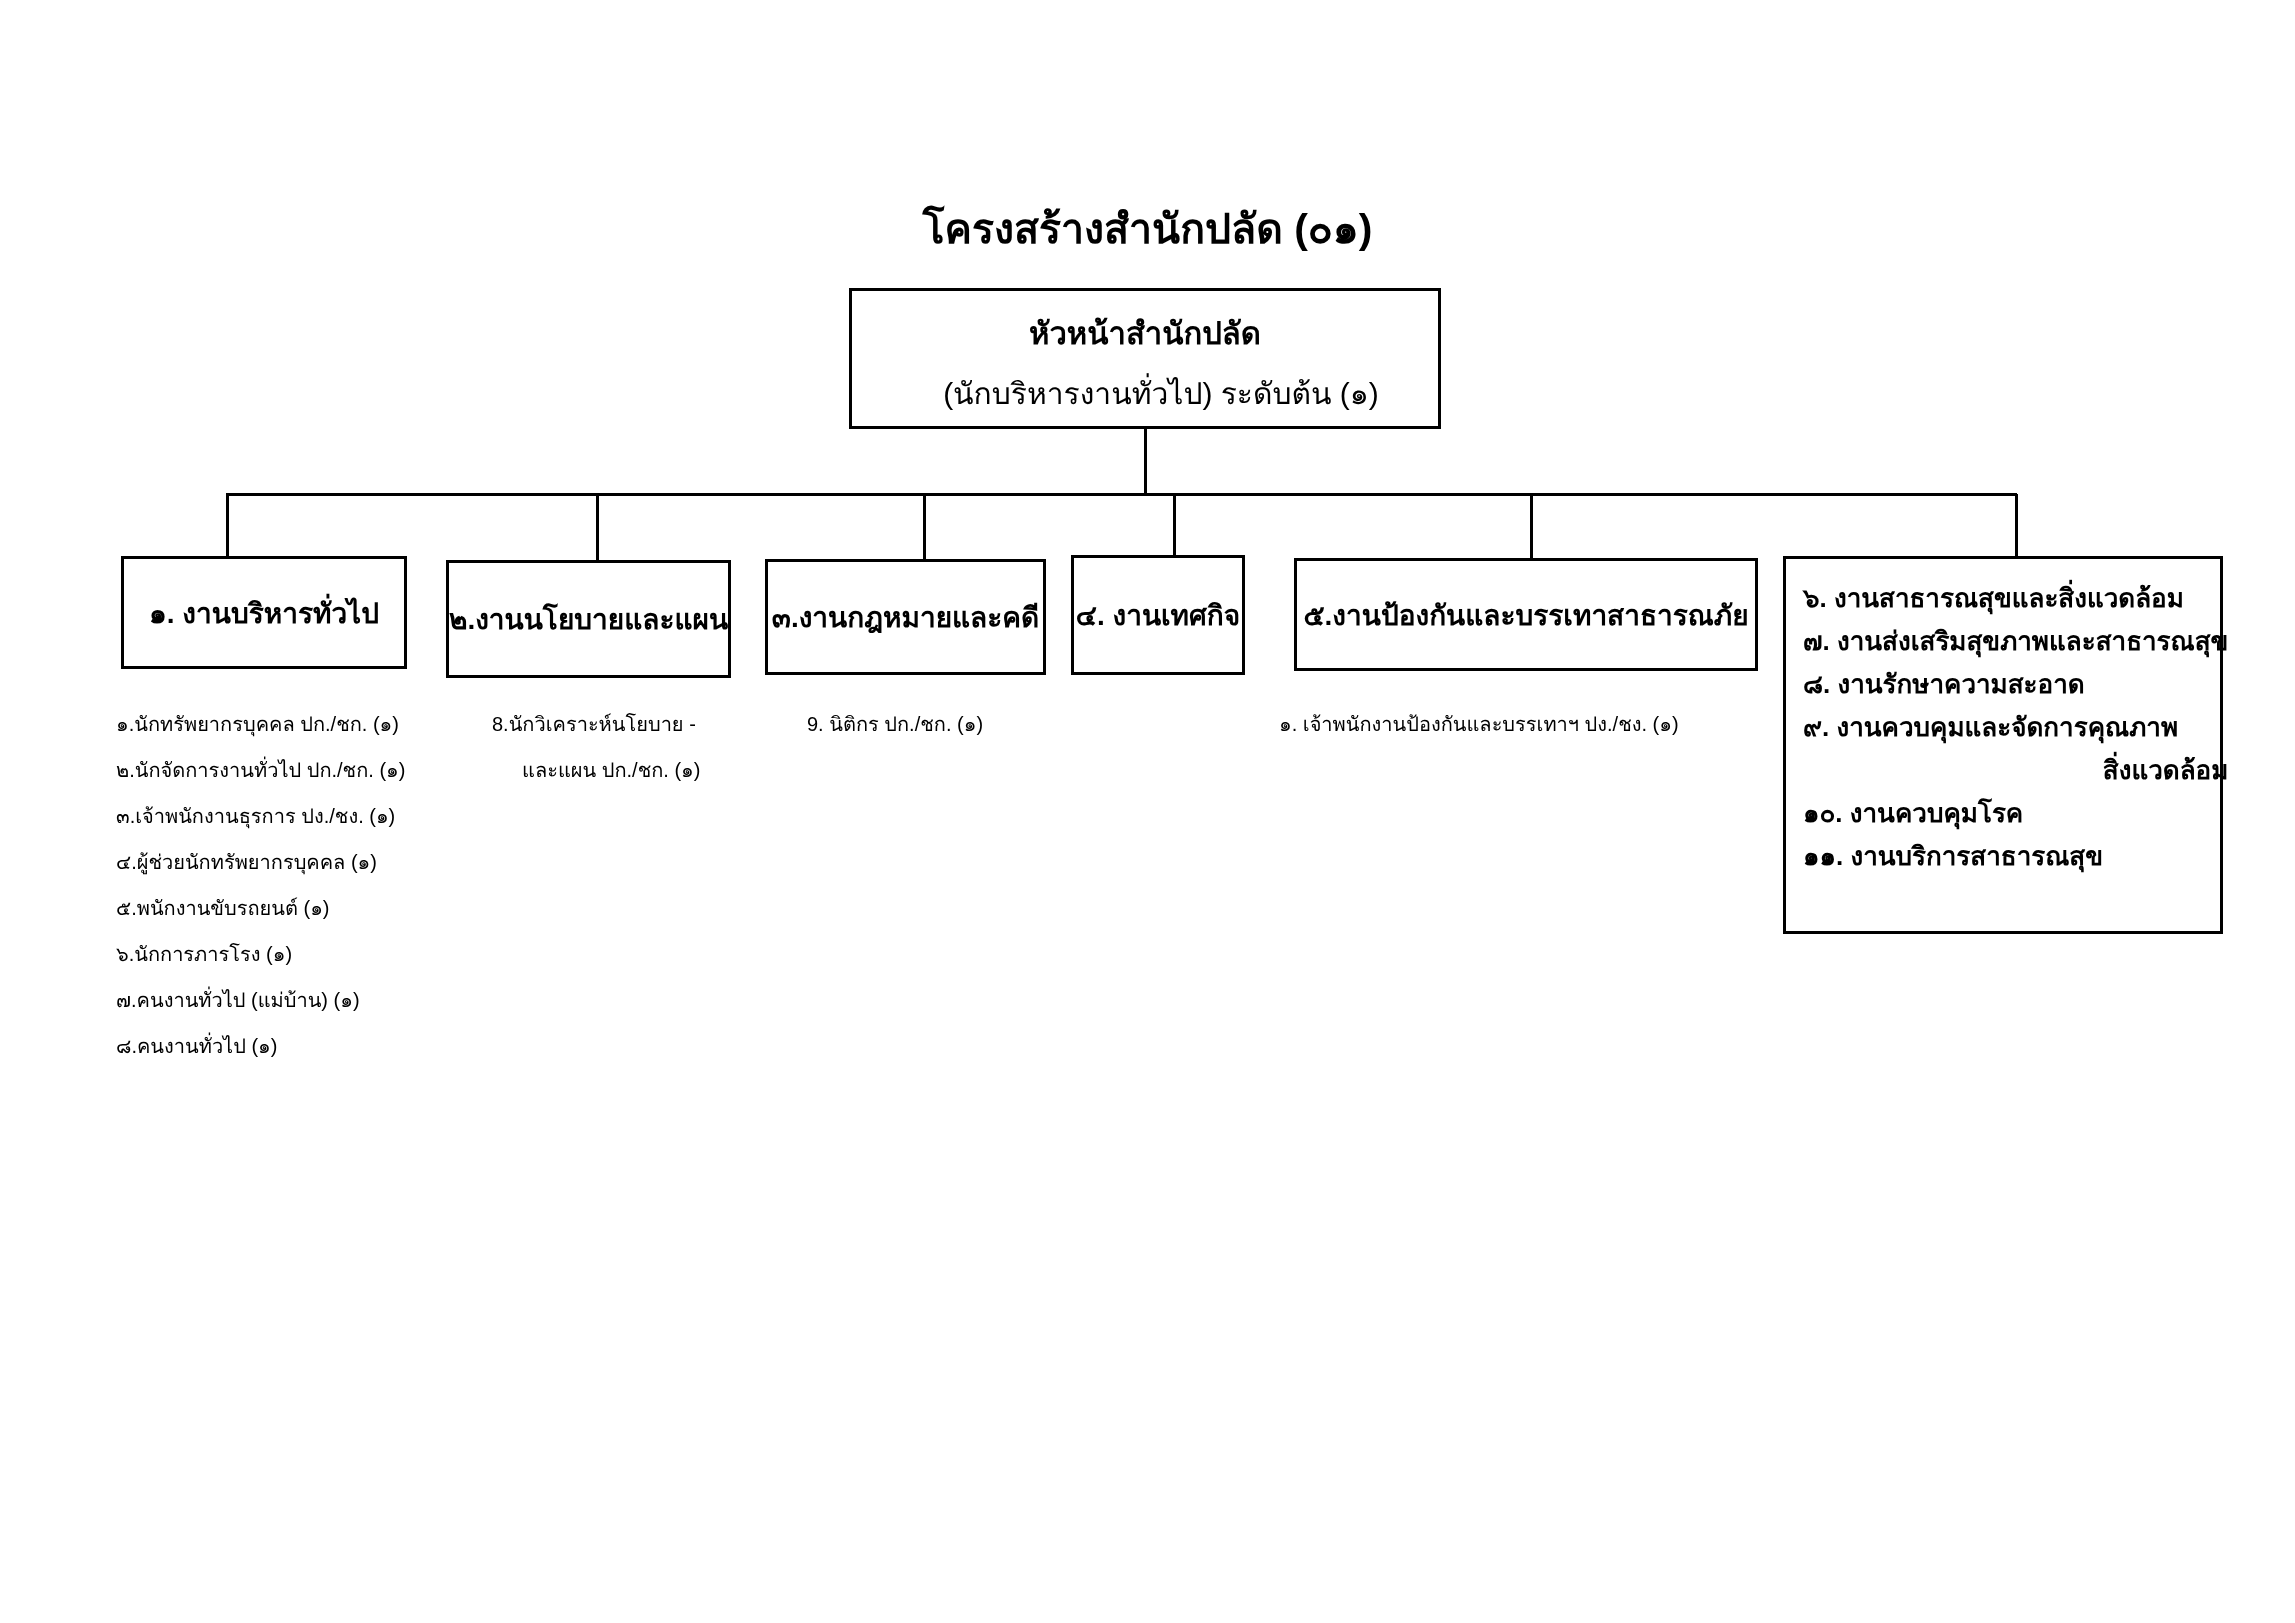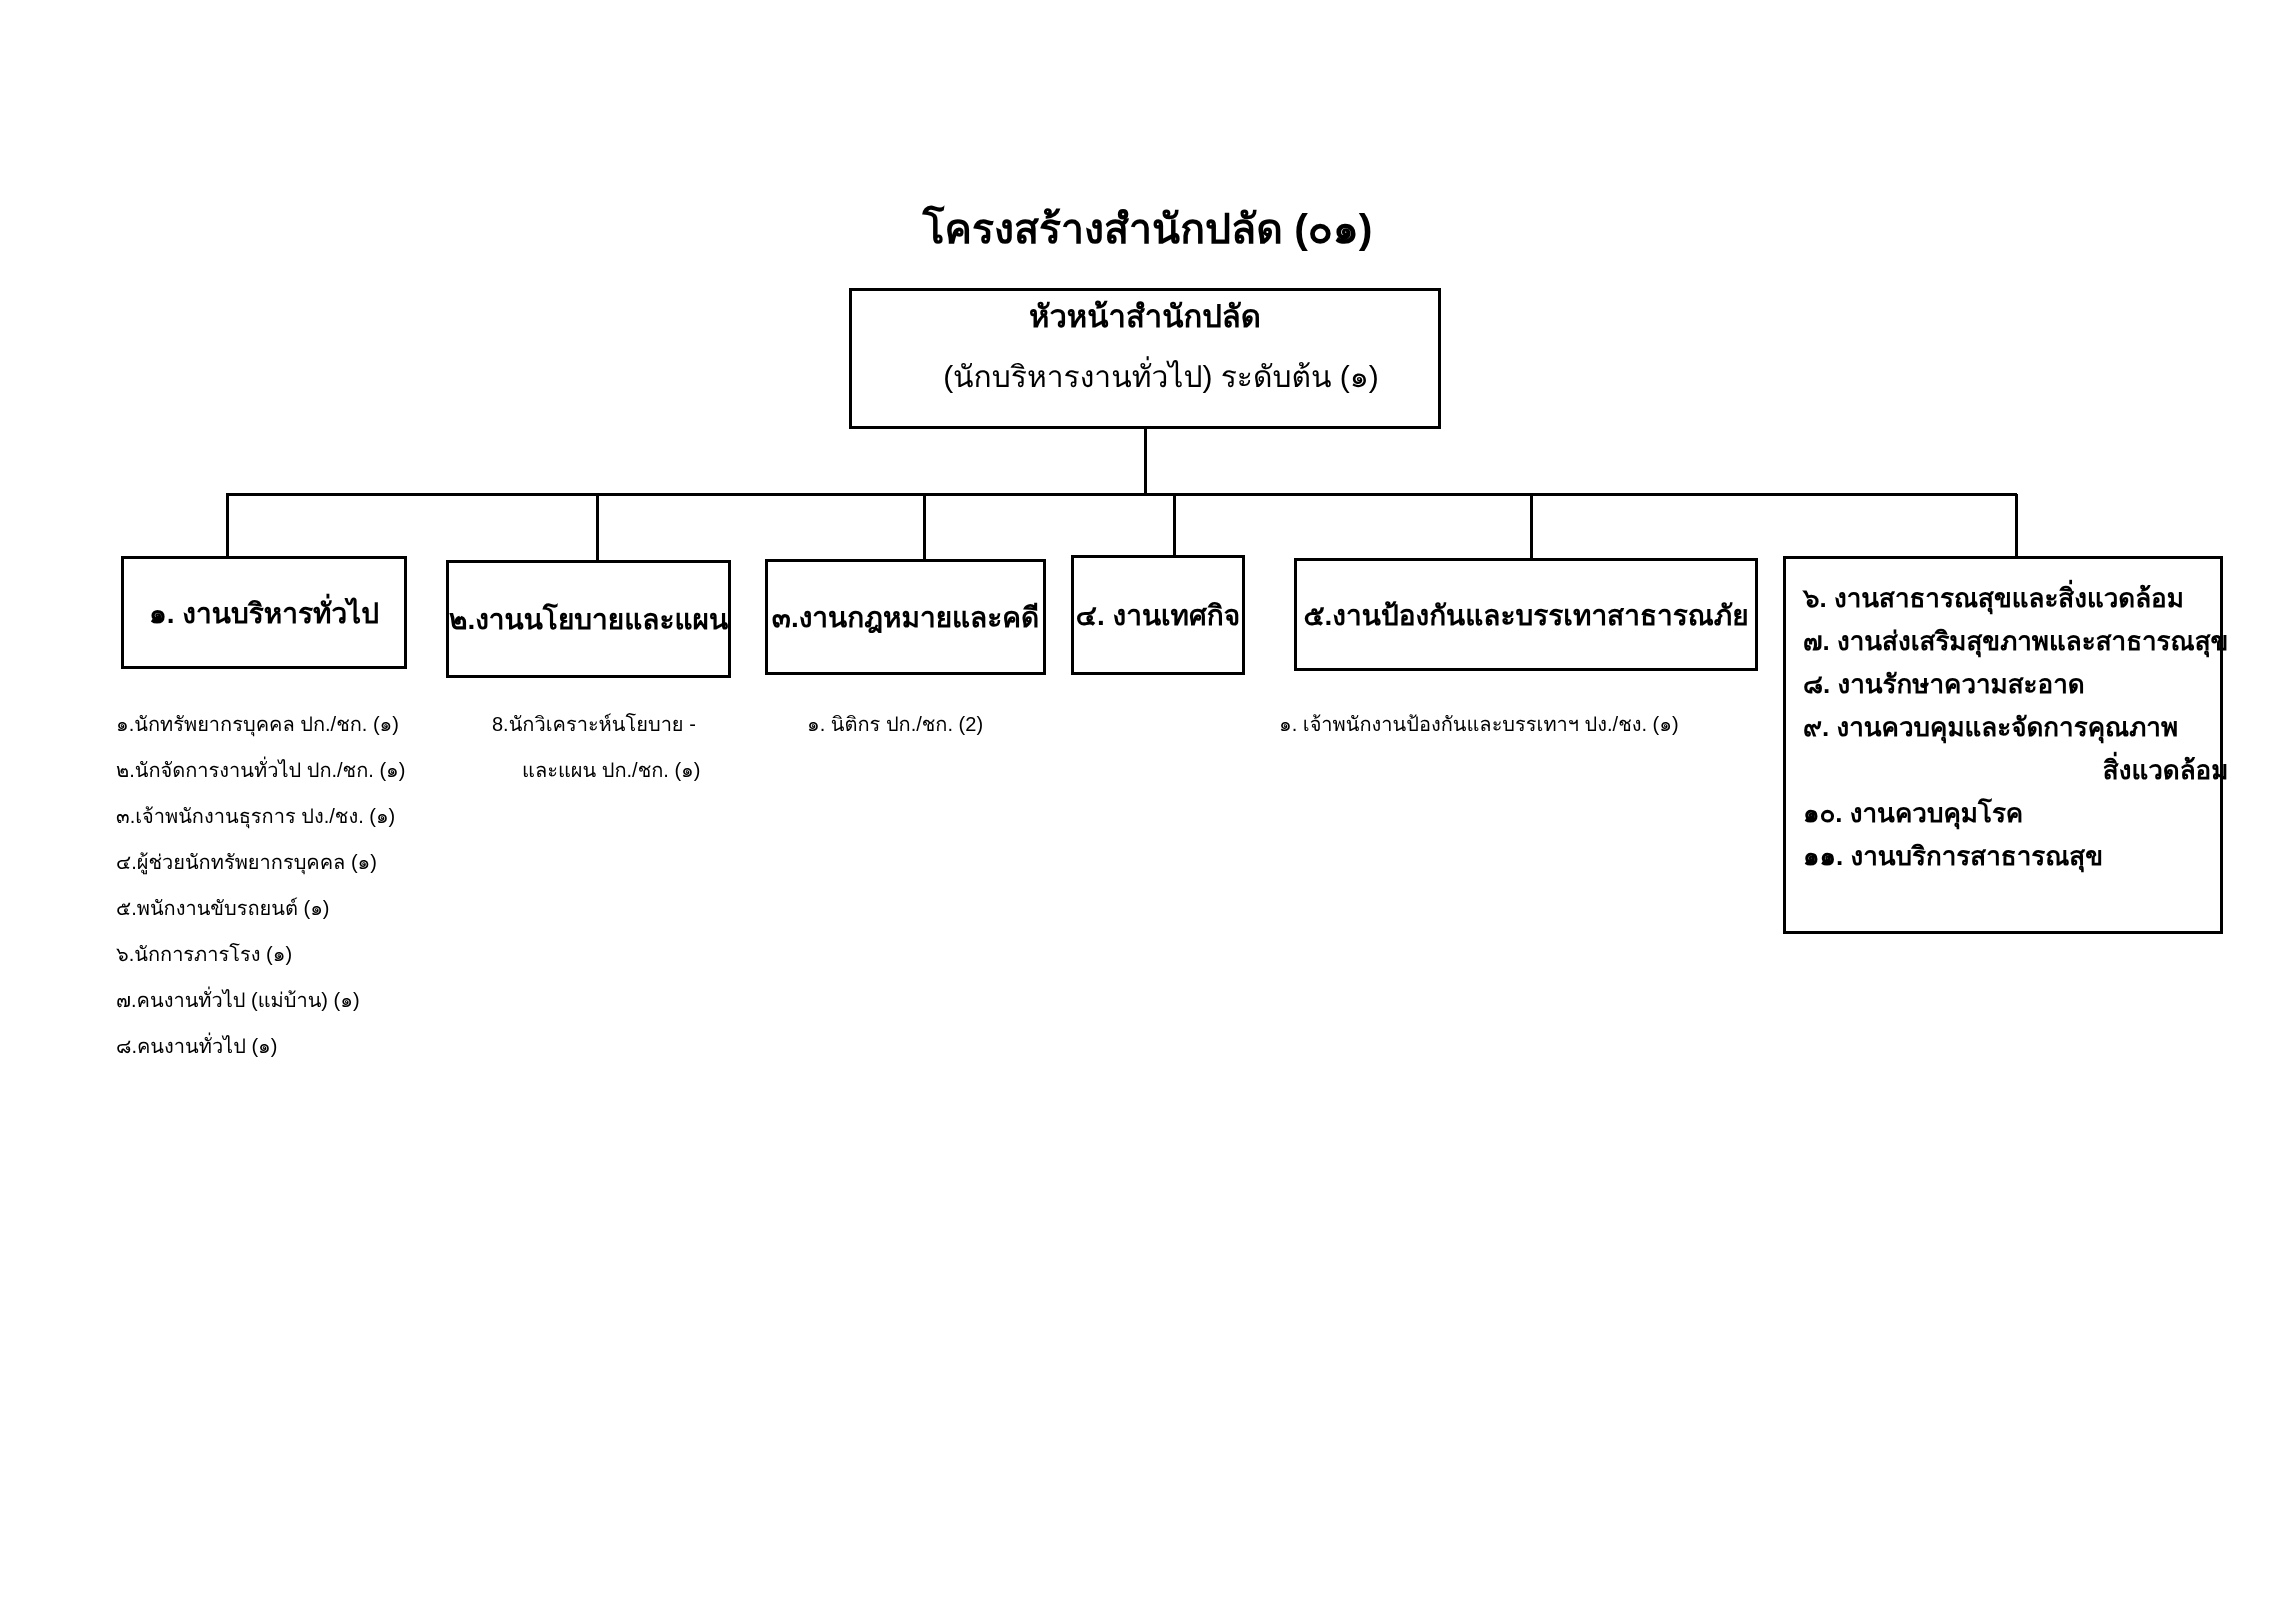--- a/index.html
+++ b/index.html
@@ -43,20 +43,21 @@
   .org-box .label {
     font-size: 28px;
     font-weight: bold;
     white-space: nowrap;
   }
   #root-box {
     left: 849px; top: 288px; width: 592px; height: 141px;
     border-width: 3.9px;
     flex-direction: column;
     justify-content: flex-start;
+    padding-top: 17px;
     gap: 11.8px;
   }
   #root-box .root-line1 { font-size: 31px; font-weight: bold; white-space: nowrap; }
   #root-box .root-line2 { font-size: 30px; font-weight: normal; white-space: nowrap; margin-left: 32px; }
   .connector {
     position: absolute;
     background: #000000;
   }
   .staff-list {
     position: absolute;
@@ -149,21 +150,21 @@
     <div class="staff-item">๗.คนงานทั่วไป (แม่บ้าน) (๑)</div>
     <div class="staff-item">๘.คนงานทั่วไป (๑)</div>
   </div>
 
   <div class="staff-list" style="left:492px; top:701px;">
     <div class="staff-item">8.นักวิเคราะห์นโยบาย -</div>
     <div class="staff-item cont">และแผน ปก./ชก. (๑)</div>
   </div>
 
   <div class="staff-list" style="left:807px; top:701px;">
-    <div class="staff-item">๑. นิติกร ปก./ชก. (2)</div>
+    <div class="staff-item">9. นิติกร ปก./ชก. (๑)</div>
   </div>
 
   <div class="staff-list" style="left:1279px; top:701px;">
     <div class="staff-item">๑. เจ้าพนักงานป้องกันและบรรเทาฯ ปง./ชง. (๑)</div>
   </div>
 
 </div>
 
 
 </body></html>

